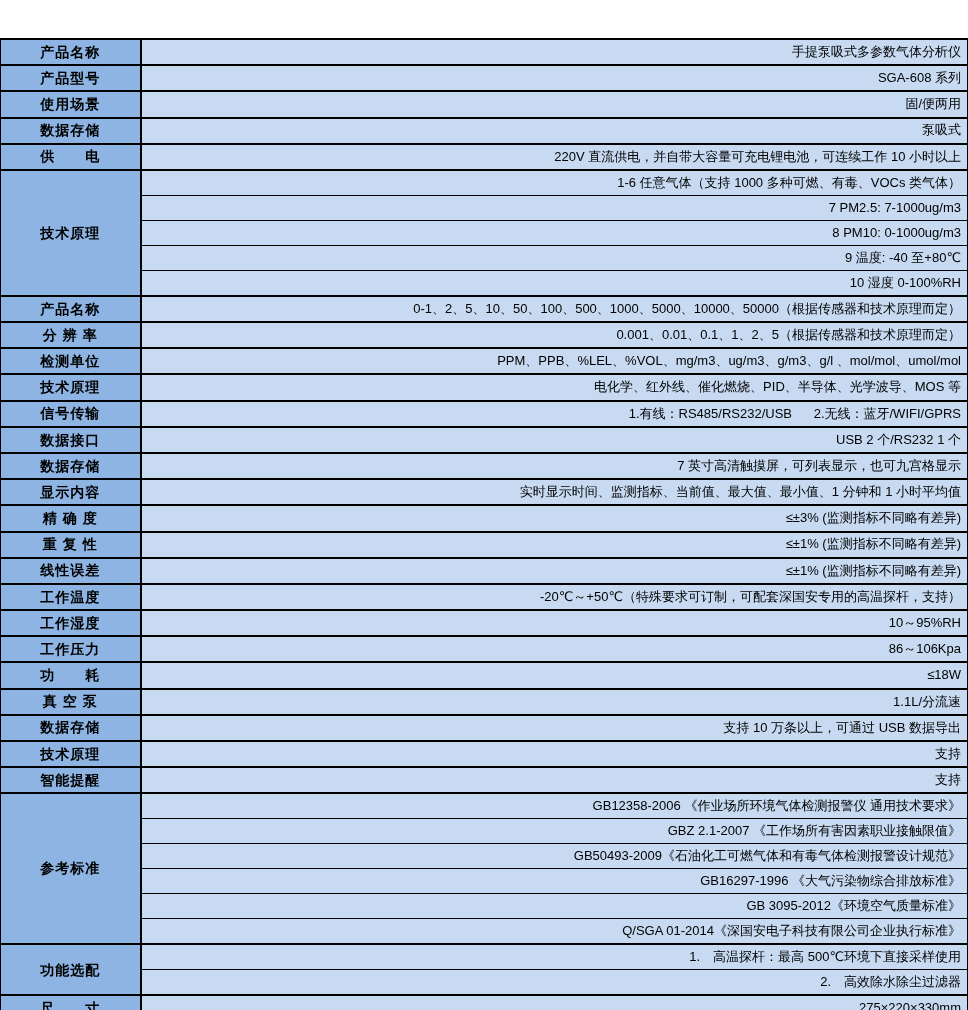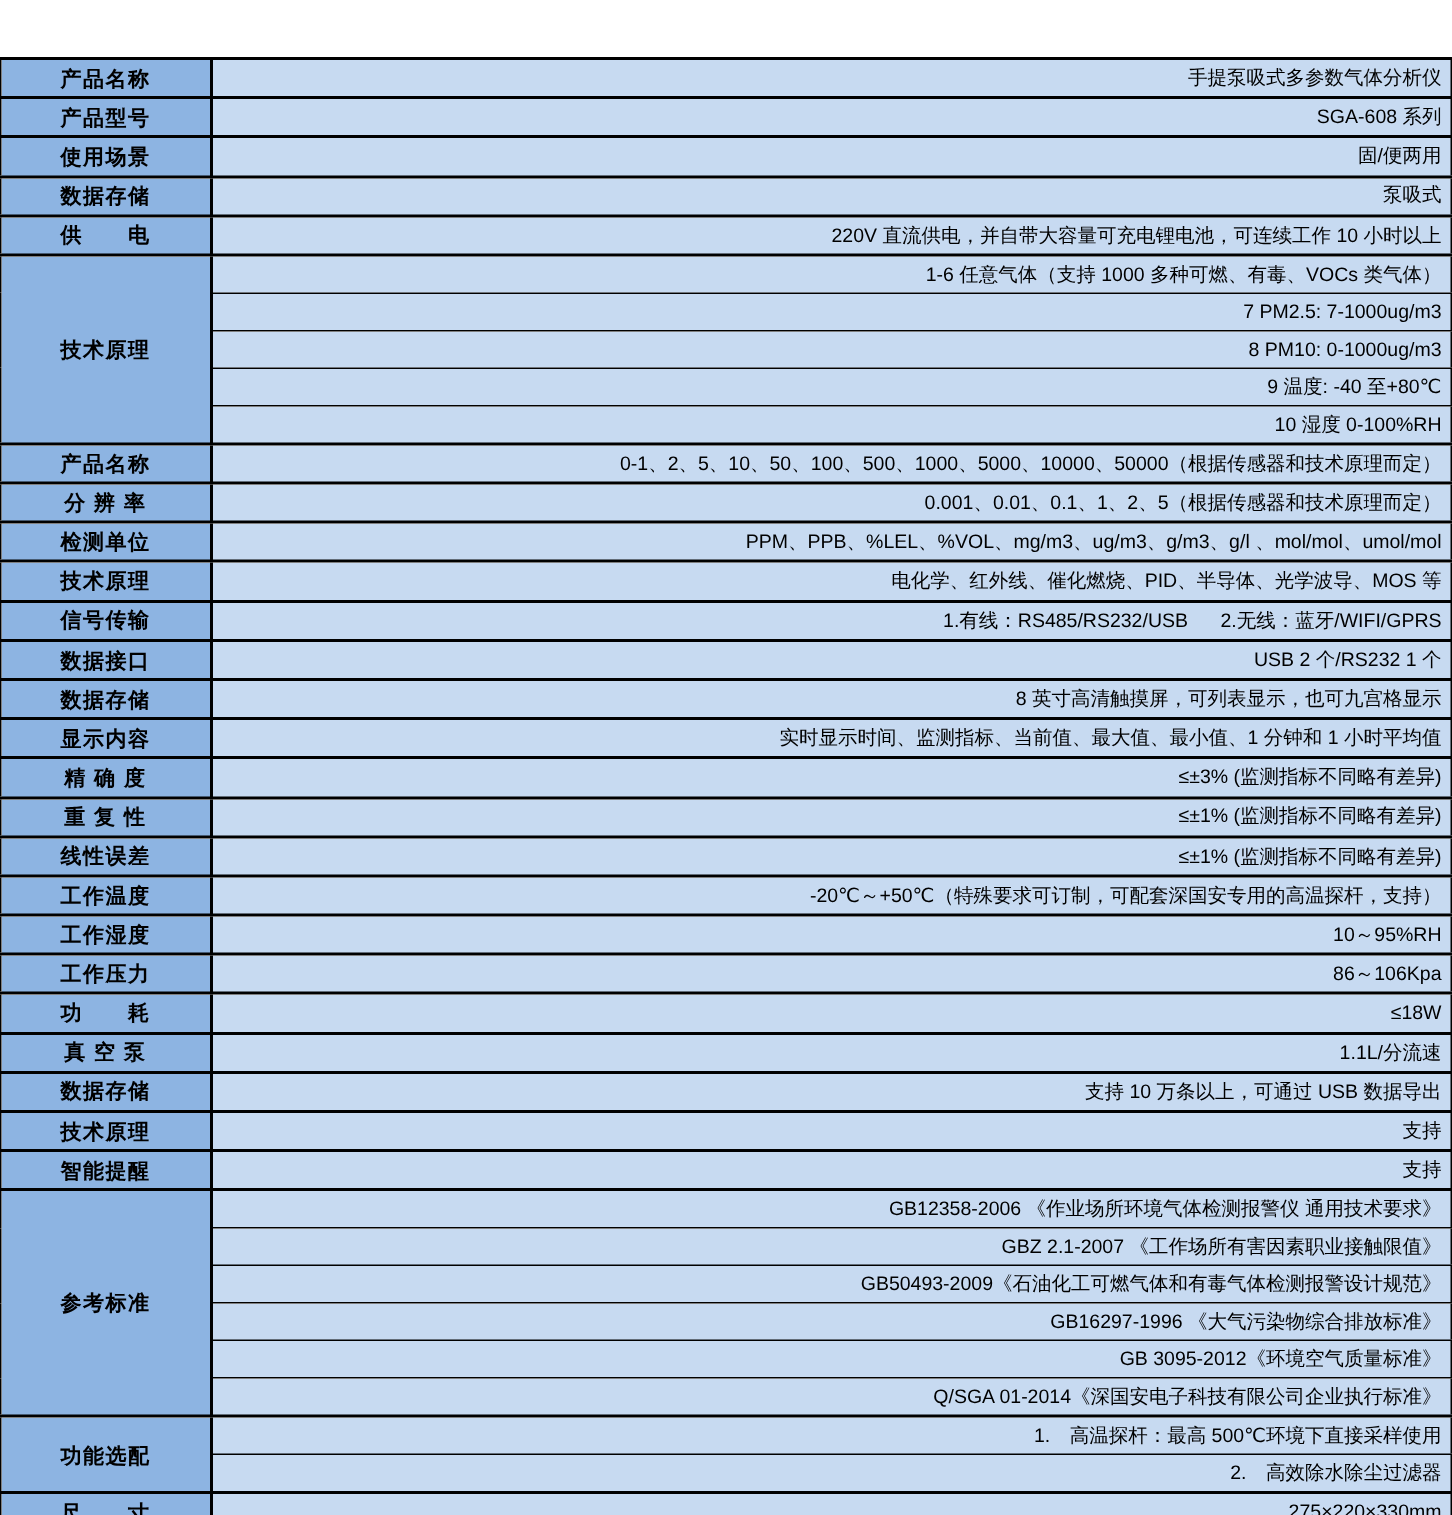--- a/index.html
+++ b/index.html
@@ -115,21 +115,21 @@
       <tr class="group-start">
         <td class="label-cell" rowspan="1">信号传输</td>
         <td class="value-cell">1.有线：RS485/RS232/USB      2.无线：蓝牙/WIFI/GPRS</td>
       </tr>
       <tr class="group-start">
         <td class="label-cell" rowspan="1">数据接口</td>
         <td class="value-cell">USB 2 个/RS232 1 个</td>
       </tr>
       <tr class="group-start">
         <td class="label-cell" rowspan="1">数据存储</td>
-        <td class="value-cell">8 英寸高清触摸屏，可列表显示，也可九宫格显示</td>
+        <td class="value-cell">7 英寸高清触摸屏，可列表显示，也可九宫格显示</td>
       </tr>
       <tr class="group-start">
         <td class="label-cell" rowspan="1">显示内容</td>
         <td class="value-cell">实时显示时间、监测指标、当前值、最大值、最小值、1 分钟和 1 小时平均值</td>
       </tr>
       <tr class="group-start">
         <td class="label-cell" rowspan="1">精 确 度</td>
         <td class="value-cell">≤±3% (监测指标不同略有差异)</td>
       </tr>
       <tr class="group-start">

